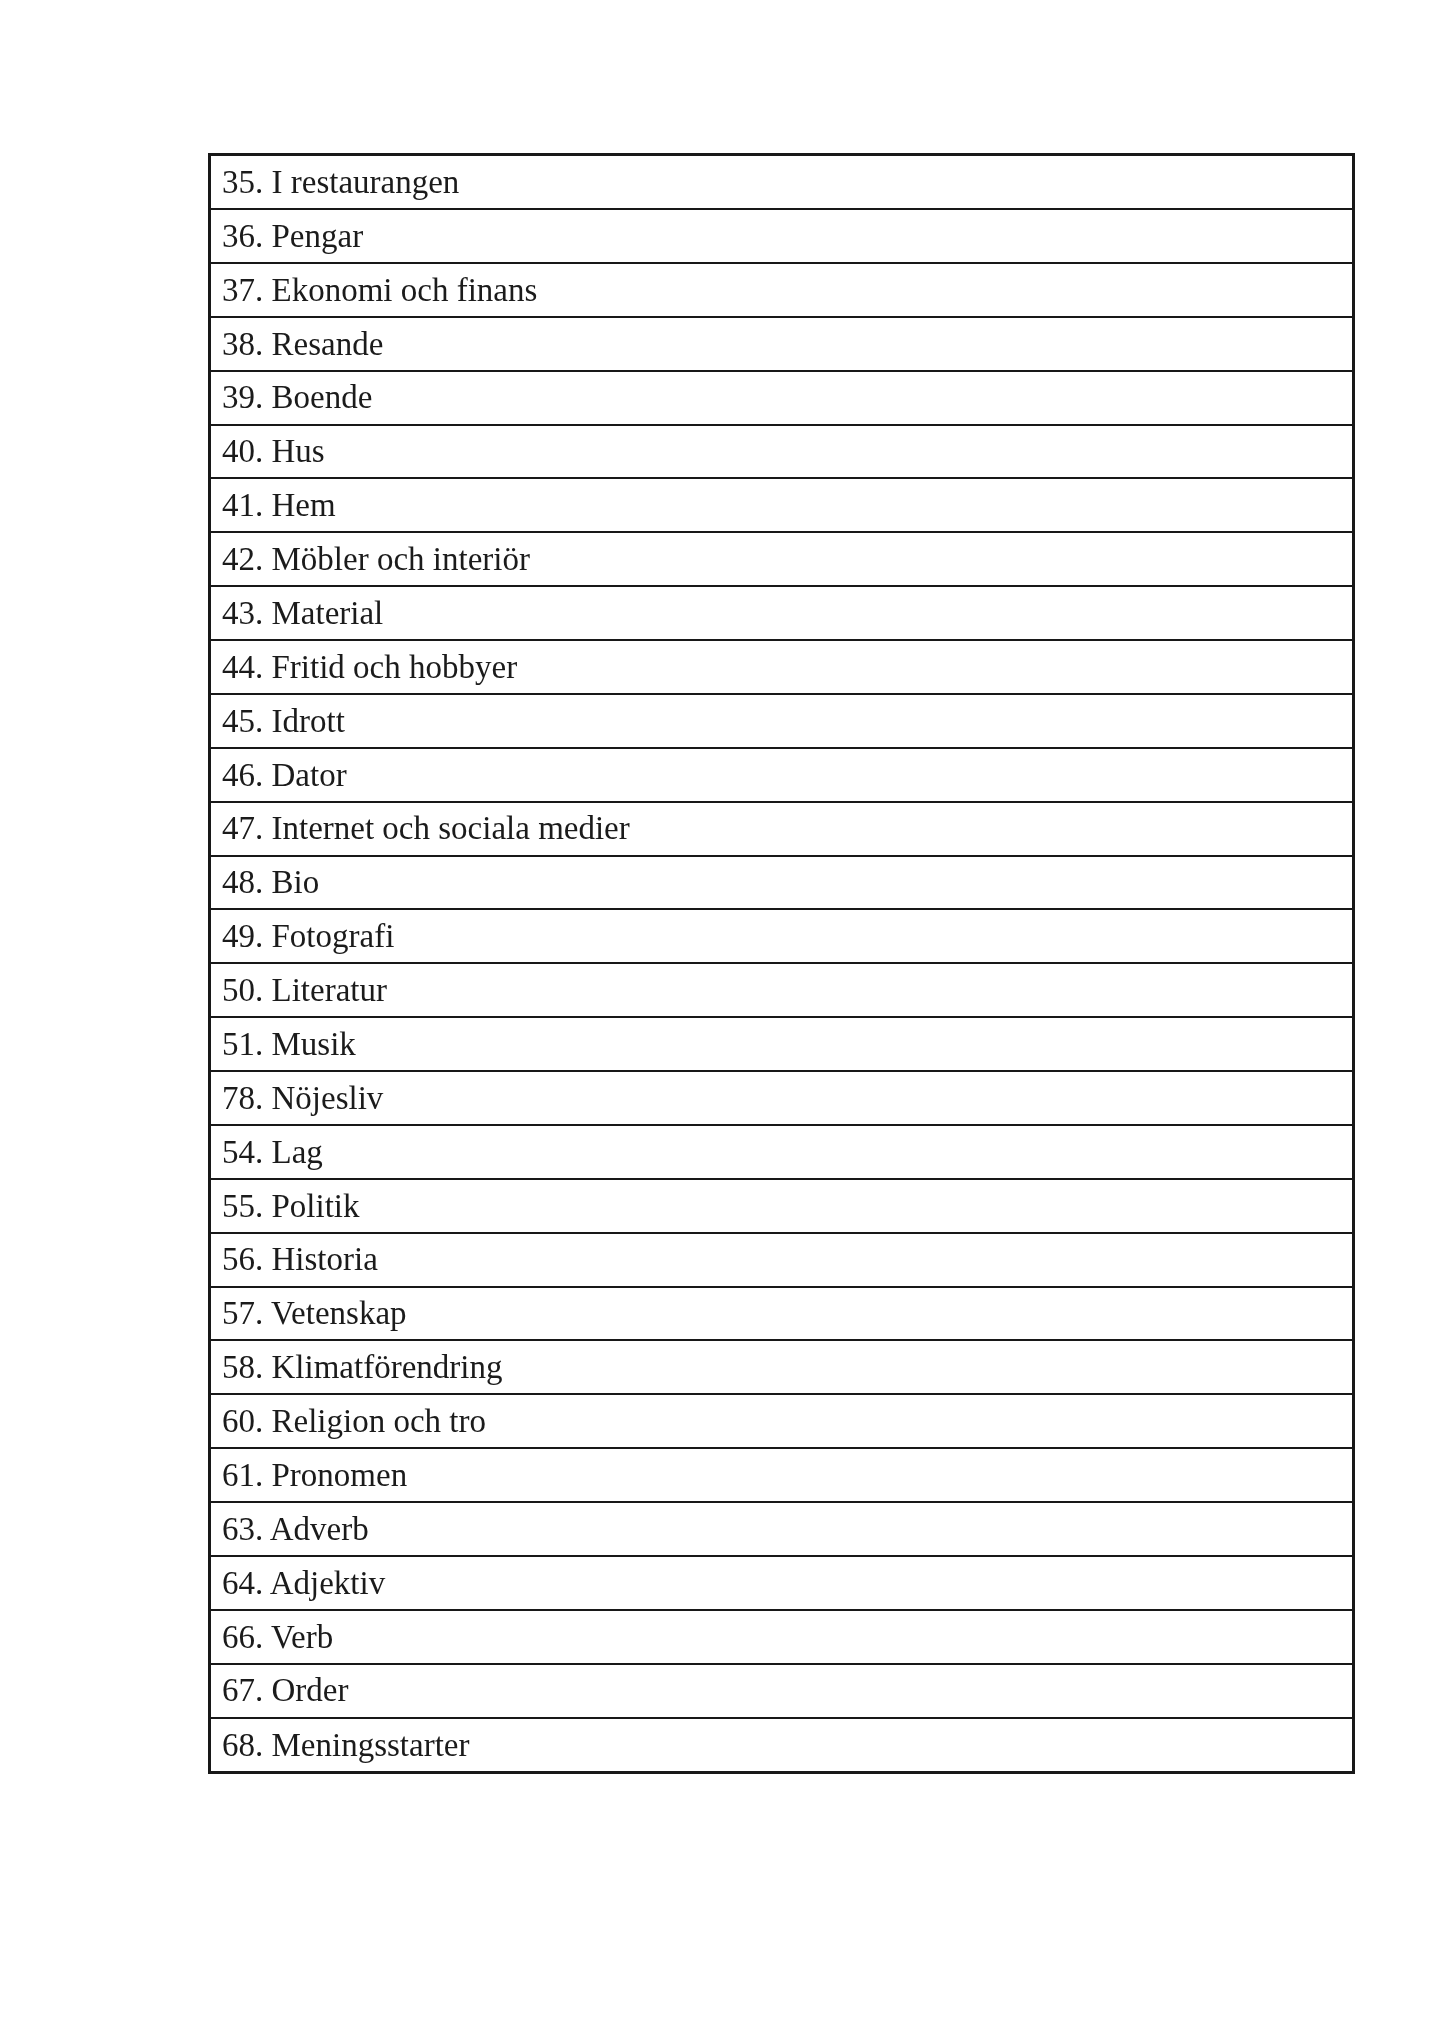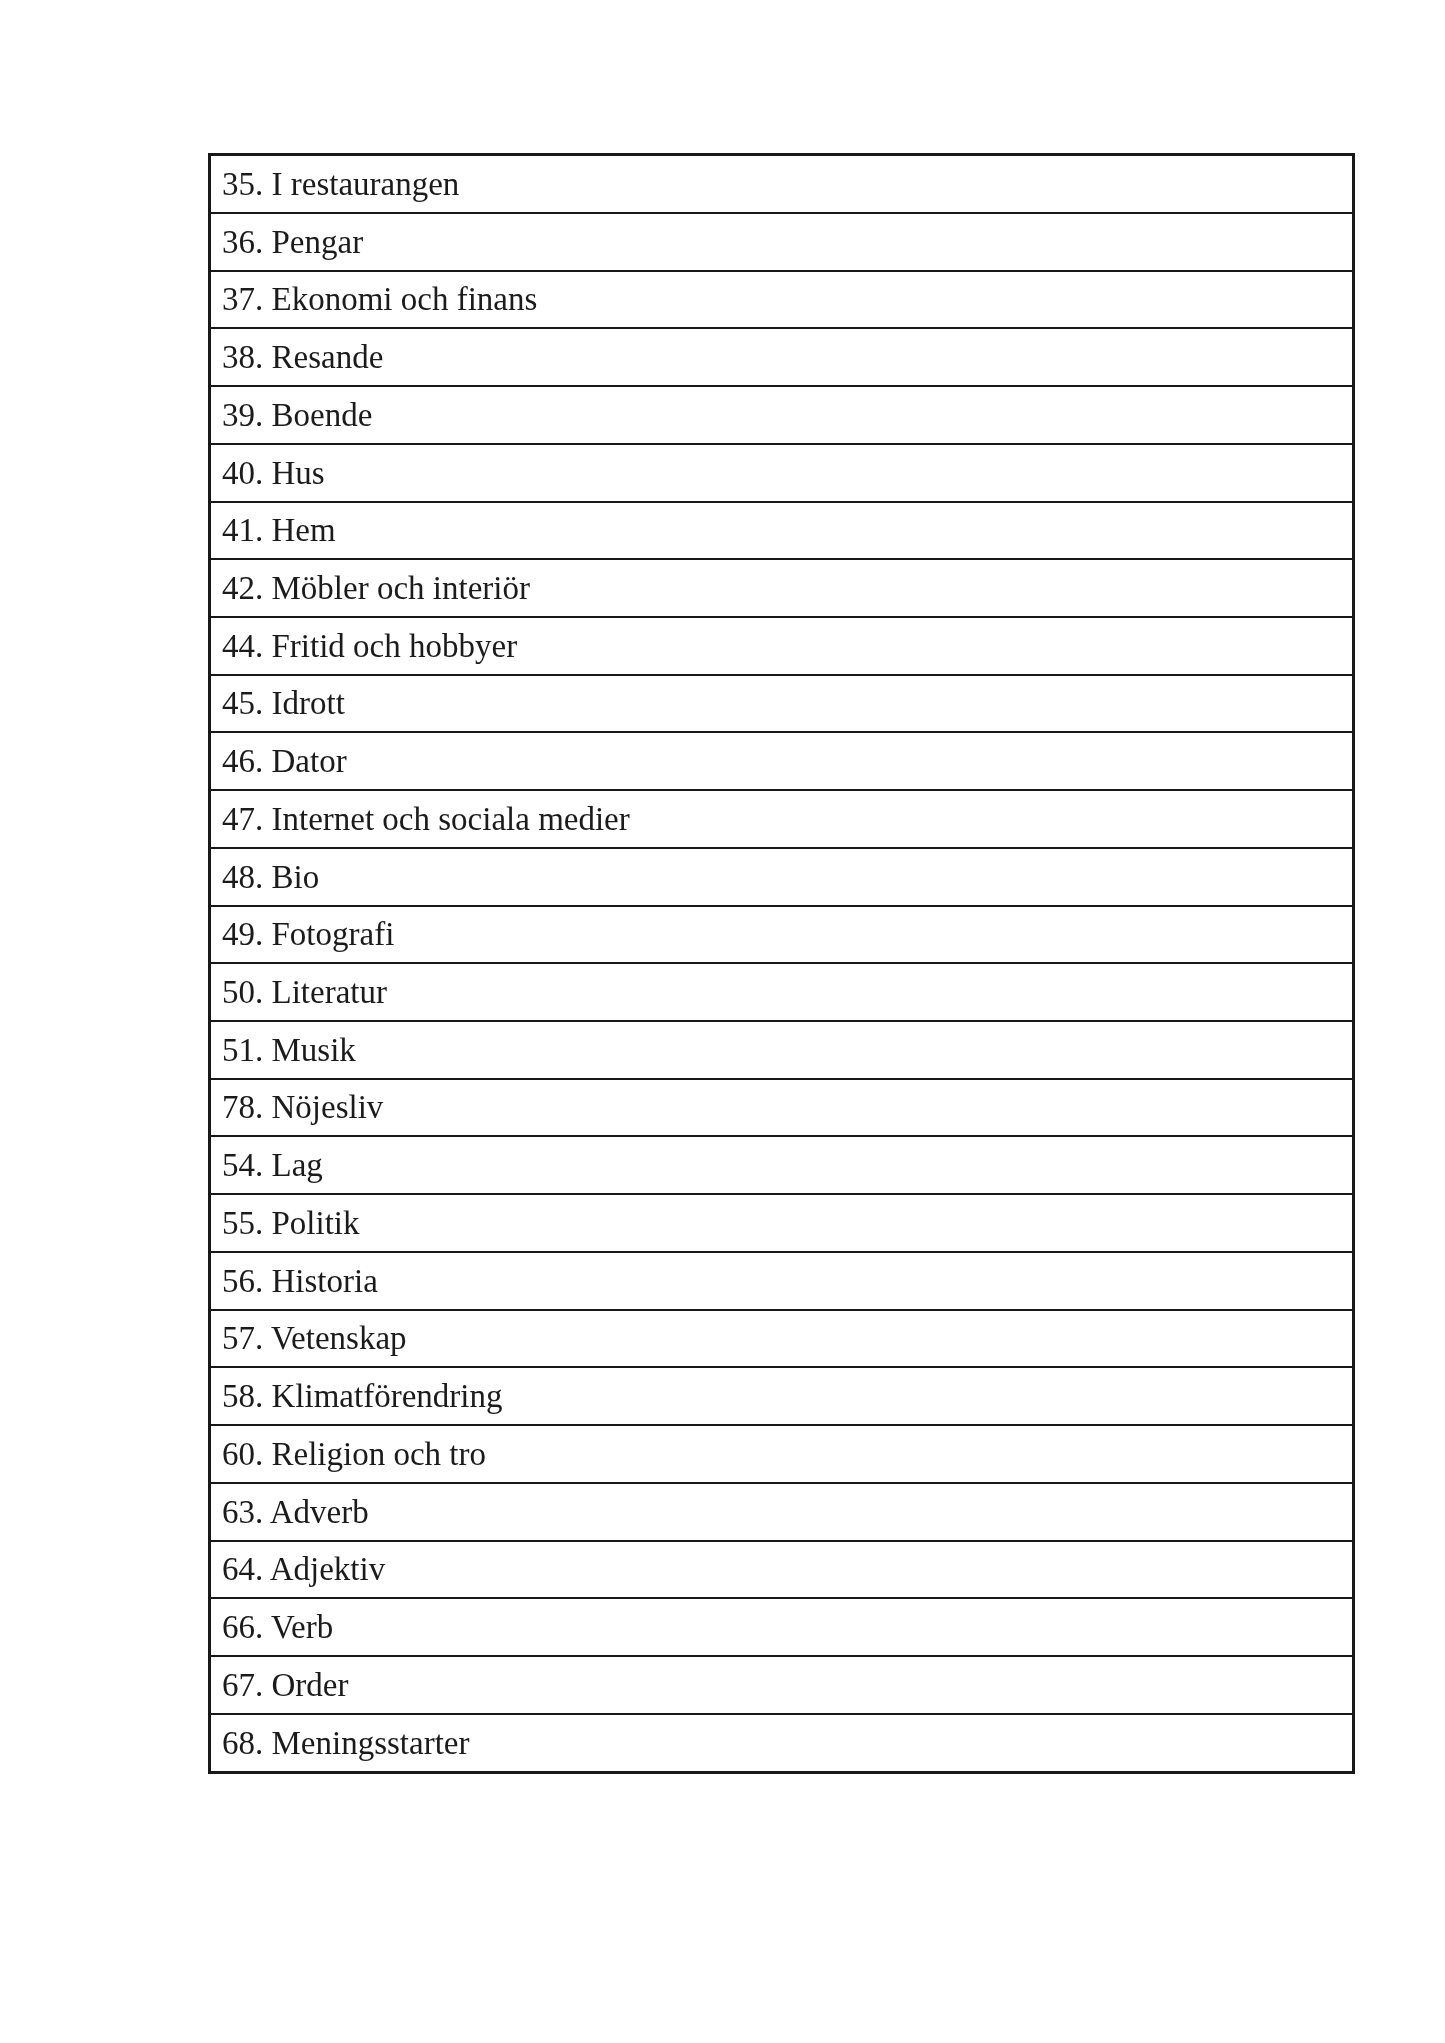--- a/index.html
+++ b/index.html
@@ -60,20 +60,23 @@
         <tr>
           <td>40. Hus</td>
         </tr>
         <tr>
           <td>41. Hem</td>
         </tr>
         <tr>
           <td>42. Möbler och interiör</td>
         </tr>
         <tr>
+          <td>43. Material</td>
+        </tr>
+        <tr>
           <td>44. Fritid och hobbyer</td>
         </tr>
         <tr>
           <td>45. Idrott</td>
         </tr>
         <tr>
           <td>46. Dator</td>
         </tr>
         <tr>
           <td>47. Internet och sociala medier</td>
@@ -105,20 +108,23 @@
         <tr>
           <td>57. Vetenskap</td>
         </tr>
         <tr>
           <td>58. Klimatförendring</td>
         </tr>
         <tr>
           <td>60. Religion och tro</td>
         </tr>
         <tr>
+          <td>61. Pronomen</td>
+        </tr>
+        <tr>
           <td>63. Adverb</td>
         </tr>
         <tr>
           <td>64. Adjektiv</td>
         </tr>
         <tr>
           <td>66. Verb</td>
         </tr>
         <tr>
           <td>67. Order</td>

